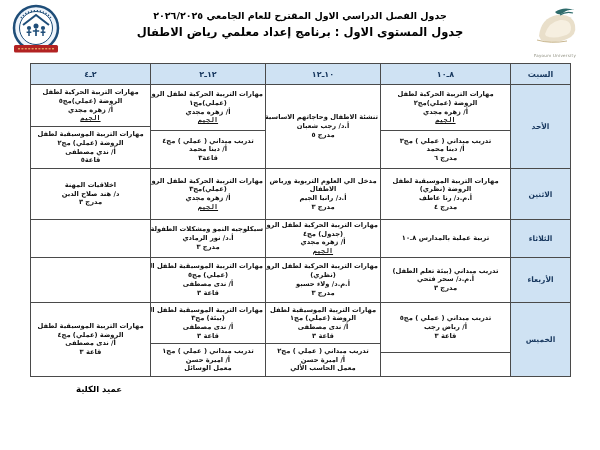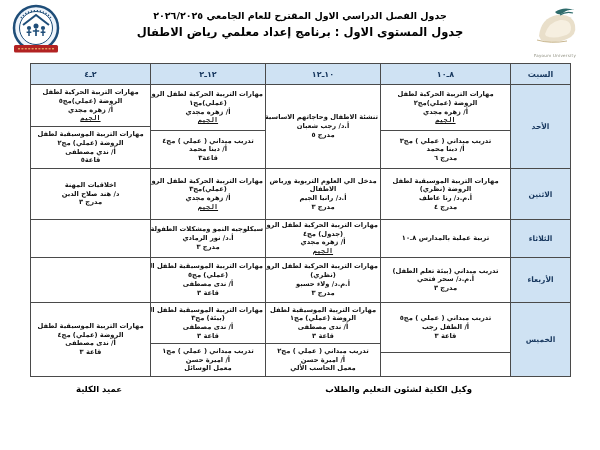--- a/index.html
+++ b/index.html
@@ -260,21 +260,21 @@
           <td class="slot" style="height: 44px;">
             <div class="cellwrap"></div>
           </td>
         </tr>
         <tr style="height: 73px;">
           <td class="day">الخميس</td>
           <td class="slot" style="height: 73px; margin-top: 25px;">
             <div class="cellwrap">
               <div class="block">
                 <div class="line">تدريب ميداني ( عملي ) مج٥</div>
-                <div class="line">أ/ الطفل رجب</div>
+                <div class="line">أ/ رياض رجب</div>
                 <div class="line">قاعة ٣</div>
               </div>
               <div class="block"></div>
             </div>
           </td>
           <td class="slot" style="height: 73px;">
             <div class="cellwrap">
               <div class="block">
                 <div class="line">مهارات التربية الموسيقية لطفل</div>
                 <div class="line">الروضة (عملي) مج١</div>
@@ -310,16 +310,15 @@
                 <div class="line">الروضة (عملي) مج٤</div>
                 <div class="line">أ/ ندى مصطفى</div>
                 <div class="line">قاعة ٣</div>
               </div>
             </div>
           </td>
         </tr>
       </tbody>
   </table>
 
-  <div class="footer-right">وكيل الكلية لشئون التعليم والطلاب</div>
   <div class="footer-left">عميد الكلية</div>
 
 </div>
 
 </body></html>

